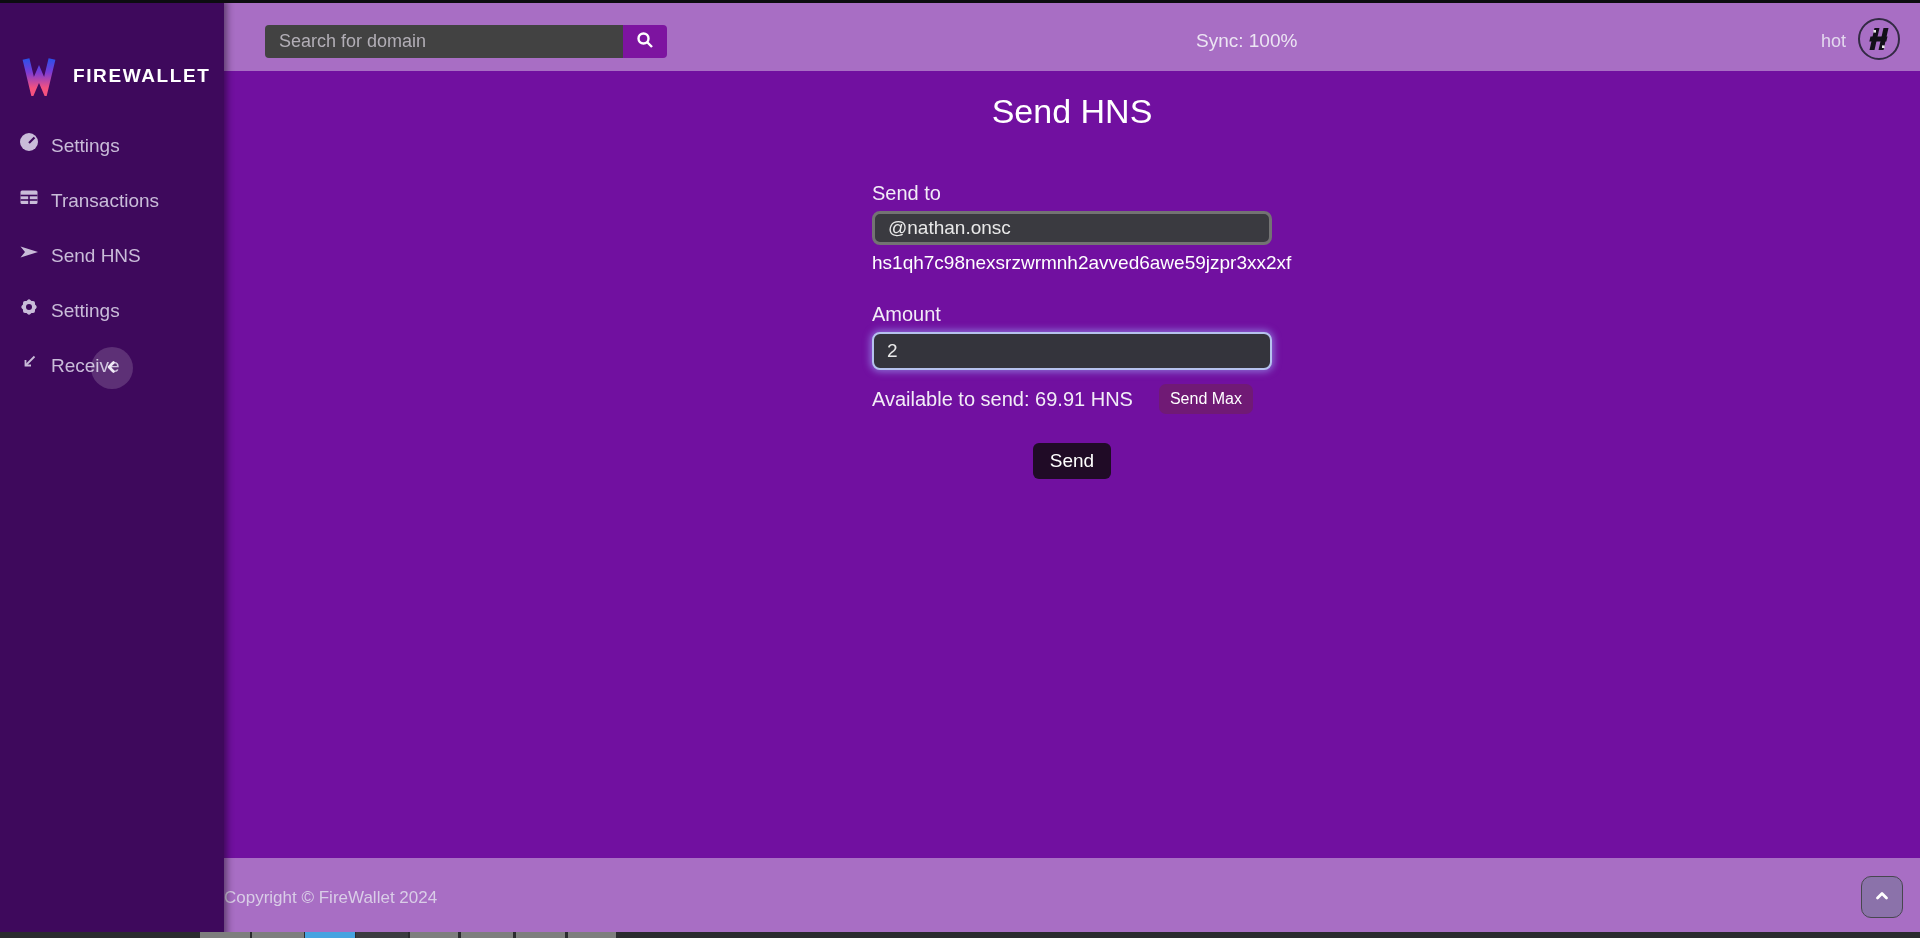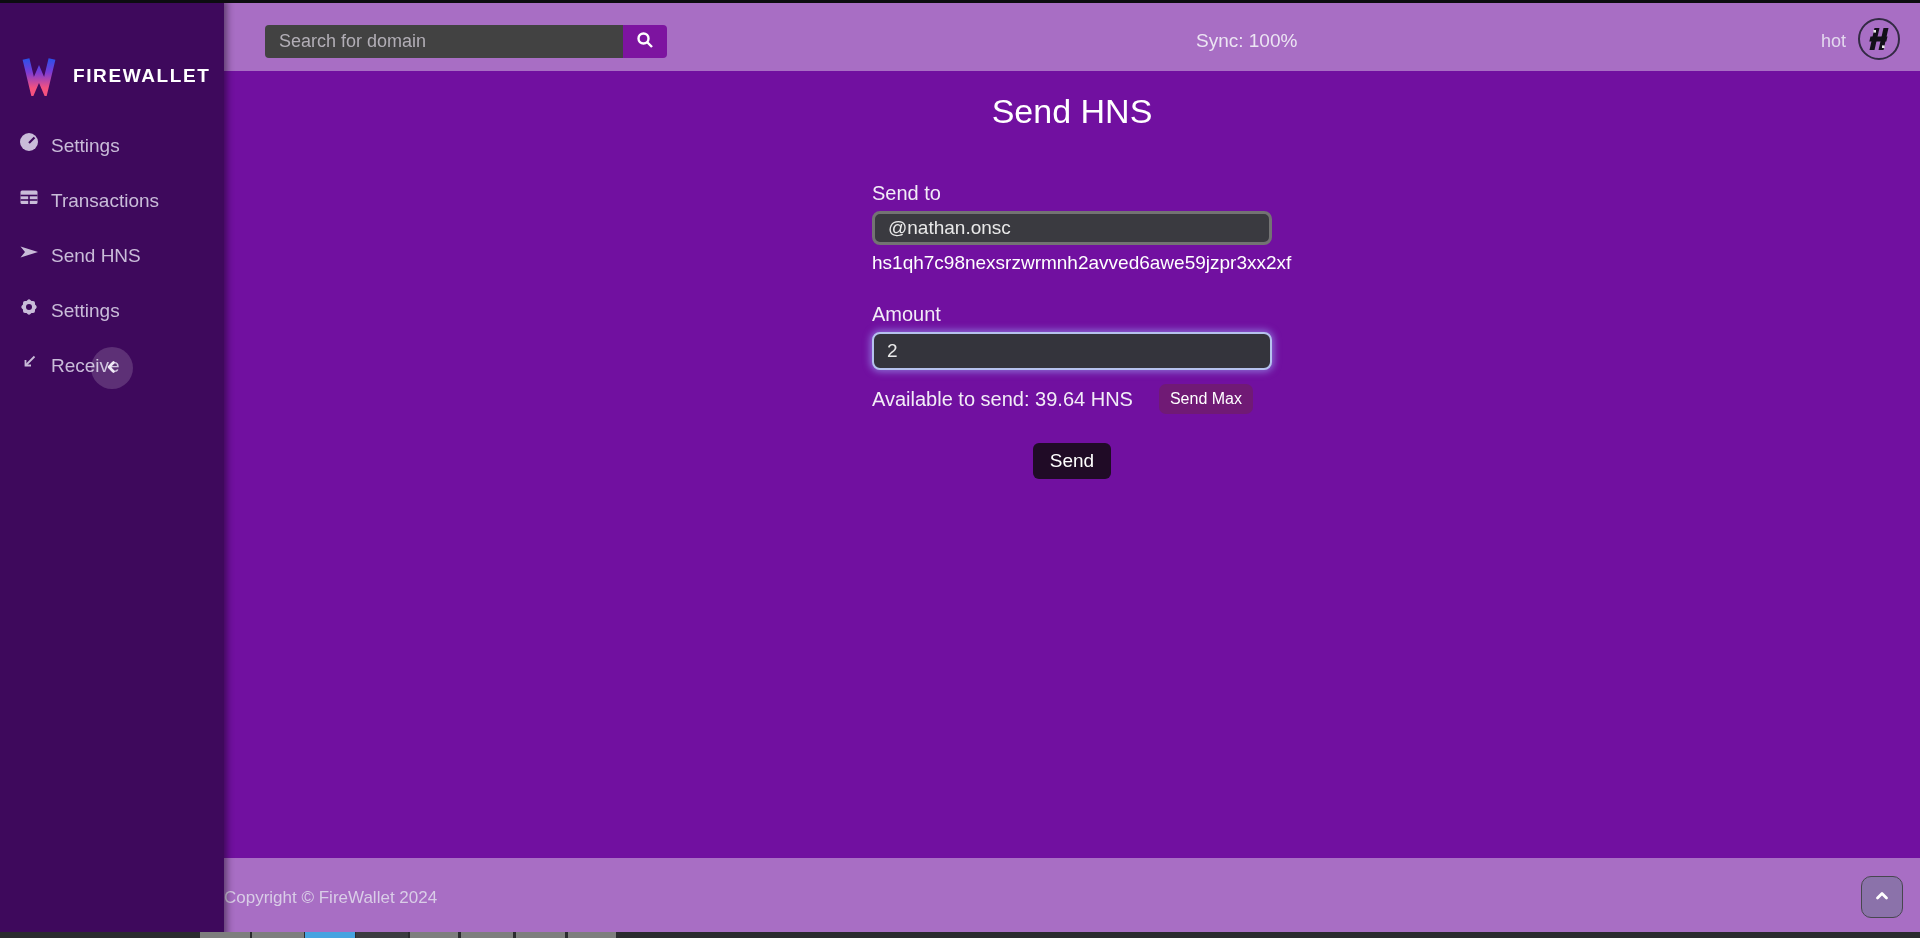--- a/index.html
+++ b/index.html
@@ -194,21 +194,21 @@
 
       <div class="form">
         <label class="field-label">Send to</label>
         <input class="text-input" type="text" value="@nathan.onsc" style="">
         <div class="address">hs1qh7c98nexsrzwrmnh2avved6awe59jzpr3xx2xf</div>
 
         <label class="field-label amount-label">Amount</label>
         <input class="text-input amount-input" type="text" value="2" style="">
 
         <div class="available-row">
-          <span class="available-text">Available to send: 39.64 HNS</span>
+          <span class="available-text">Available to send: 69.91 HNS</span>
           <button class="send-max-btn">Send Max</button>
         </div>
 
         <button class="send-btn">Send</button>
       </div>
     </div>
 
     <div class="footer">
       <span class="footer-text">Copyright © FireWallet 2024</span>
     </div>

